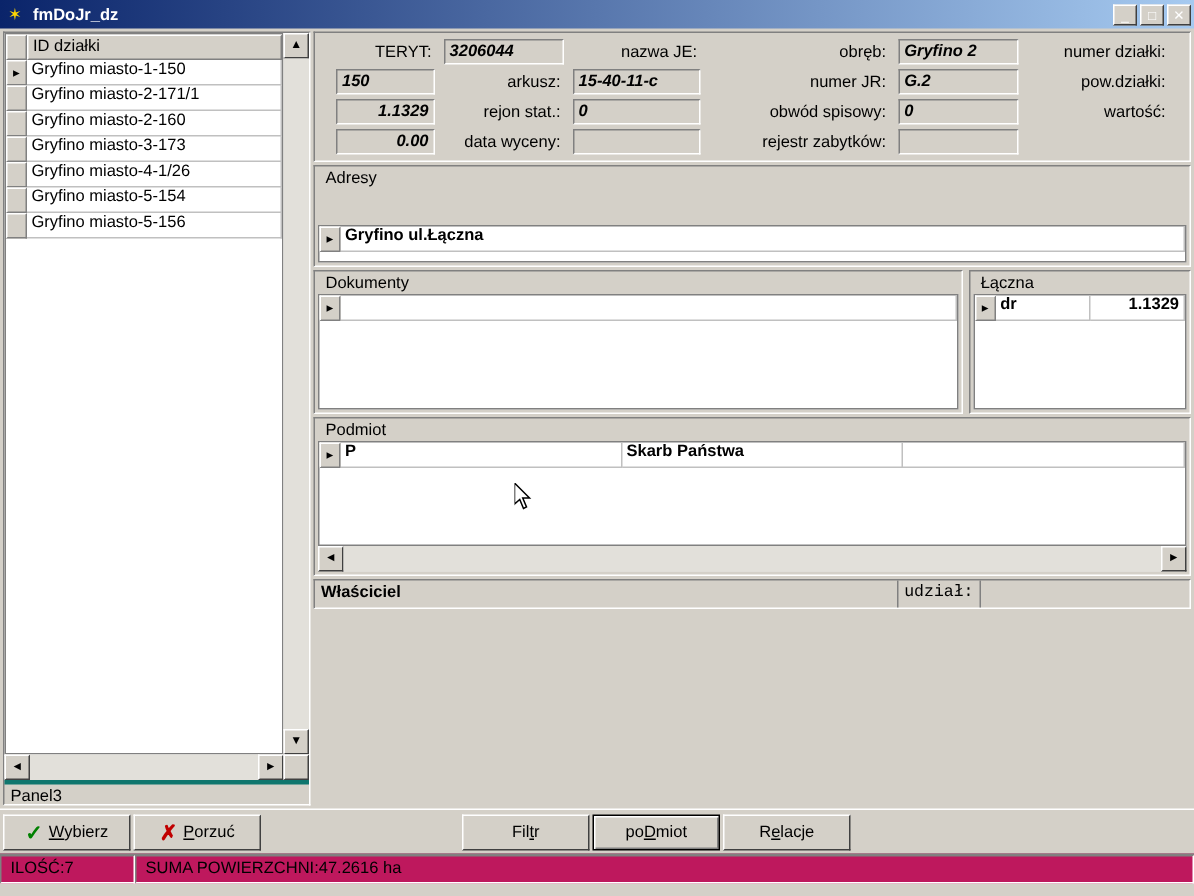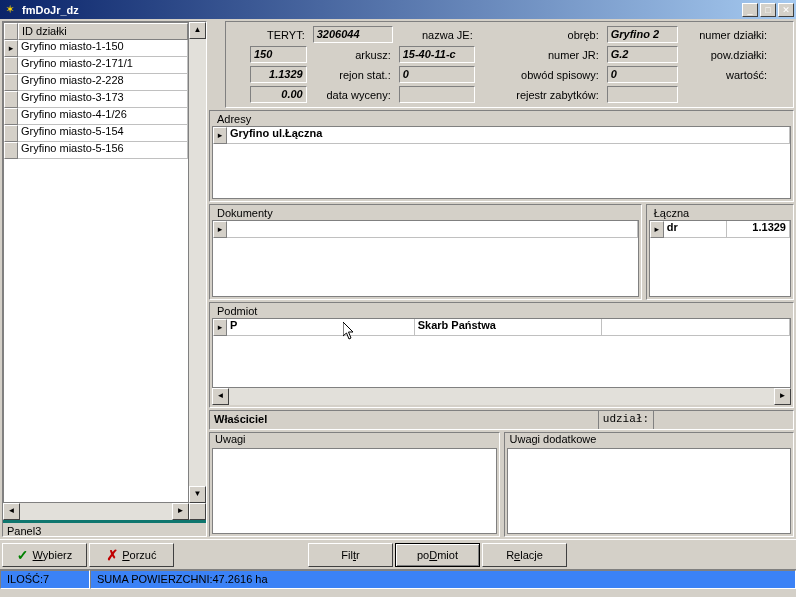--- a/index.html
+++ b/index.html
@@ -125,26 +125,25 @@
   }
   .right-panel {
     flex: 1;
     display: flex;
     flex-direction: column;
     gap: 2px;
   }
   .info-grid {
     border: 1px solid;
     border-color: #808080 #fff #fff #808080;
-    padding: 4px 24px;
+    padding: 4px 14px;
     display: grid;
     grid-template-columns: auto 80px auto 120px auto auto;
     gap: 3px 6px;
     align-items: center;
-    margin-left: 16px;
   }
   .info-label { text-align: right; padding-right: 2px; }
   .info-val {
     border: 1px solid;
     border-color: #808080 #fff #fff #808080;
     background: #d4d0c8;
     padding: 1px 3px;
     font-weight: bold;
     height: 17px;
     font-style: italic;
@@ -240,29 +239,29 @@
   .btn.default {
     border-color: #000;
     box-shadow: inset 1px 1px 0 #fff, inset -1px -1px 0 #808080;
   }
   .check-icon { color: #008000; font-weight: bold; font-size: 14px; }
   .x-icon { color: #c00000; font-weight: bold; font-size: 14px; }
   .status-bar {
     height: 20px;
     display: flex;
     border-top: 1px solid #808080;
-    background: #3b82f6;
+    background: #be185d;
   }
   .status-seg {
     border: 1px solid;
     border-color: #808080 #fff #fff #808080;
     padding: 2px 6px;
     font-size: 11px;
   }
-  .adresy-box { height: 92px; }
+  .adresy-box { height: 68px; gap: 24px; }
   .podmiot-box { height: 106px; }
   .spacer { width: 130px; }
   .cursor-arrow {
     position: absolute;
     left: 343px;
     top: 322px;
     font-size: 16px;
     color: #000;
     pointer-events: none;
   }
@@ -294,21 +293,21 @@
           <div class="grid-row">
               <div class="row-indicator">▸</div>
               <div class="grid-cell" style="flex:1">Gryfino miasto-1-150</div>
             </div>
           <div class="grid-row">
               <div class="row-indicator"></div>
               <div class="grid-cell" style="flex:1">Gryfino miasto-2-171/1</div>
             </div>
           <div class="grid-row">
               <div class="row-indicator"></div>
-              <div class="grid-cell" style="flex:1">Gryfino miasto-2-228</div>
+              <div class="grid-cell" style="flex:1">Gryfino miasto-2-160</div>
             </div>
           <div class="grid-row">
               <div class="row-indicator"></div>
               <div class="grid-cell" style="flex:1">Gryfino miasto-3-173</div>
             </div>
           <div class="grid-row">
               <div class="row-indicator"></div>
               <div class="grid-cell" style="flex:1">Gryfino miasto-4-1/26</div>
             </div>
           <div class="grid-row">
@@ -415,30 +414,20 @@
         <div class="sb-btn">►</div>
       </div>
     </div>
 
     <div class="wlasciciel-row">
       <div class="half">Właściciel</div>
       <div class="udzial-label">udział:</div>
       <div class="udzial-val"></div>
     </div>
 
-    <div class="uwagi-row">
-      <div class="uwagi-box">
-        <span class="fieldset-label">Uwagi</span>
-        <div class="uwagi-textarea"></div>
-      </div>
-      <div class="uwagi-box">
-        <span class="fieldset-label">Uwagi dodatkowe</span>
-        <div class="uwagi-textarea"></div>
-      </div>
-    </div>
   </div>
 </div>
 
 <div class="button-bar">
   <button class="btn">
     <span class="check-icon">✓</span>
     <span><u>W</u>ybierz</span>
   </button>
   <button class="btn">
     <span class="x-icon">✗</span>

